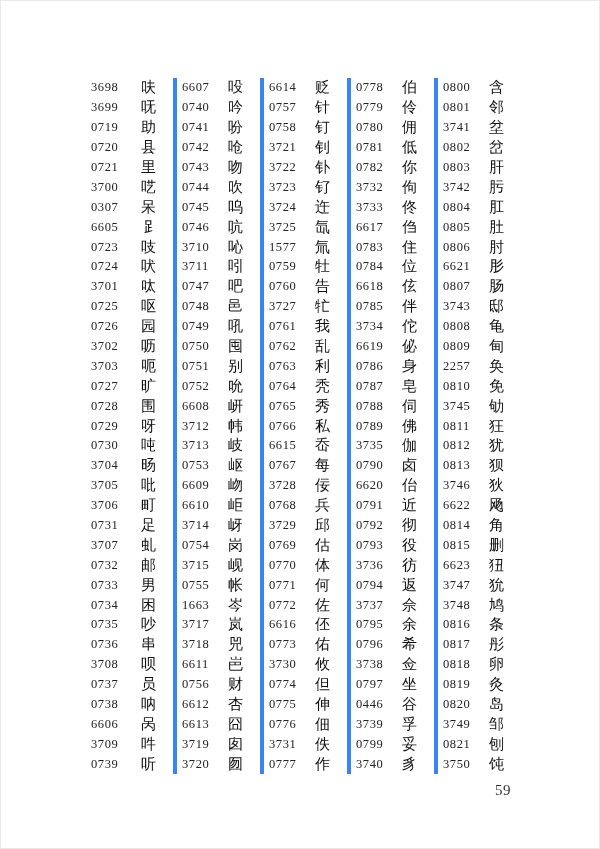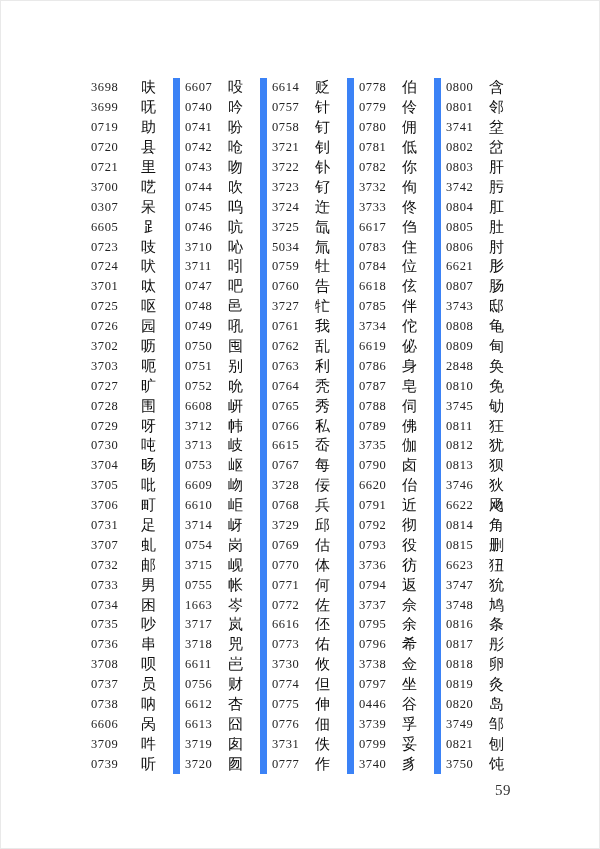--- a/index.html
+++ b/index.html
@@ -3,21 +3,21 @@
 <meta charset="utf-8">
 <style>
   html,body{margin:0;padding:0;background:#f6f6f6;}
   .sheet{
     position:relative;width:600px;height:849px;background:#ffffff;
     box-sizing:border-box;border:1px solid #e9e9e9;overflow:hidden;
     font-family:"Liberation Serif","DejaVu Serif",serif;color:#1b1b1b;
   }
   .grid{position:absolute;left:85px;top:77px;display:flex;}
   .col{width:87px;box-sizing:border-box;}
-  .col + .col{border-left:7px solid #3b82f6;}
+  .col + .col{border-left:4px solid #3b82f6;}
   .row{
     height:19.9px;display:flex;align-items:center;
     justify-content:space-between;padding:0 17px 0 5px;
   }
   .code{
     font-size:12.5px;letter-spacing:0.6px;color:#222;
     font-family:"Liberation Serif","DejaVu Serif",serif;white-space:nowrap;
   }
   .char{
     font-size:15px;color:#111;line-height:1;white-space:nowrap;
@@ -344,21 +344,21 @@
         </div>
         <div class="row">
           <span class="code">3724</span>
           <span class="char">迕</span>
         </div>
         <div class="row">
           <span class="code">3725</span>
           <span class="char">氙</span>
         </div>
         <div class="row">
-          <span class="code">5034</span>
+          <span class="code">1577</span>
           <span class="char">氚</span>
         </div>
         <div class="row">
           <span class="code">0759</span>
           <span class="char">牡</span>
         </div>
         <div class="row">
           <span class="code">0760</span>
           <span class="char">告</span>
         </div>
@@ -652,21 +652,21 @@
         </div>
         <div class="row">
           <span class="code">0808</span>
           <span class="char">龟</span>
         </div>
         <div class="row">
           <span class="code">0809</span>
           <span class="char">甸</span>
         </div>
         <div class="row">
-          <span class="code">2848</span>
+          <span class="code">2257</span>
           <span class="char">奂</span>
         </div>
         <div class="row">
           <span class="code">0810</span>
           <span class="char">免</span>
         </div>
         <div class="row">
           <span class="code">3745</span>
           <span class="char">劬</span>
         </div>

